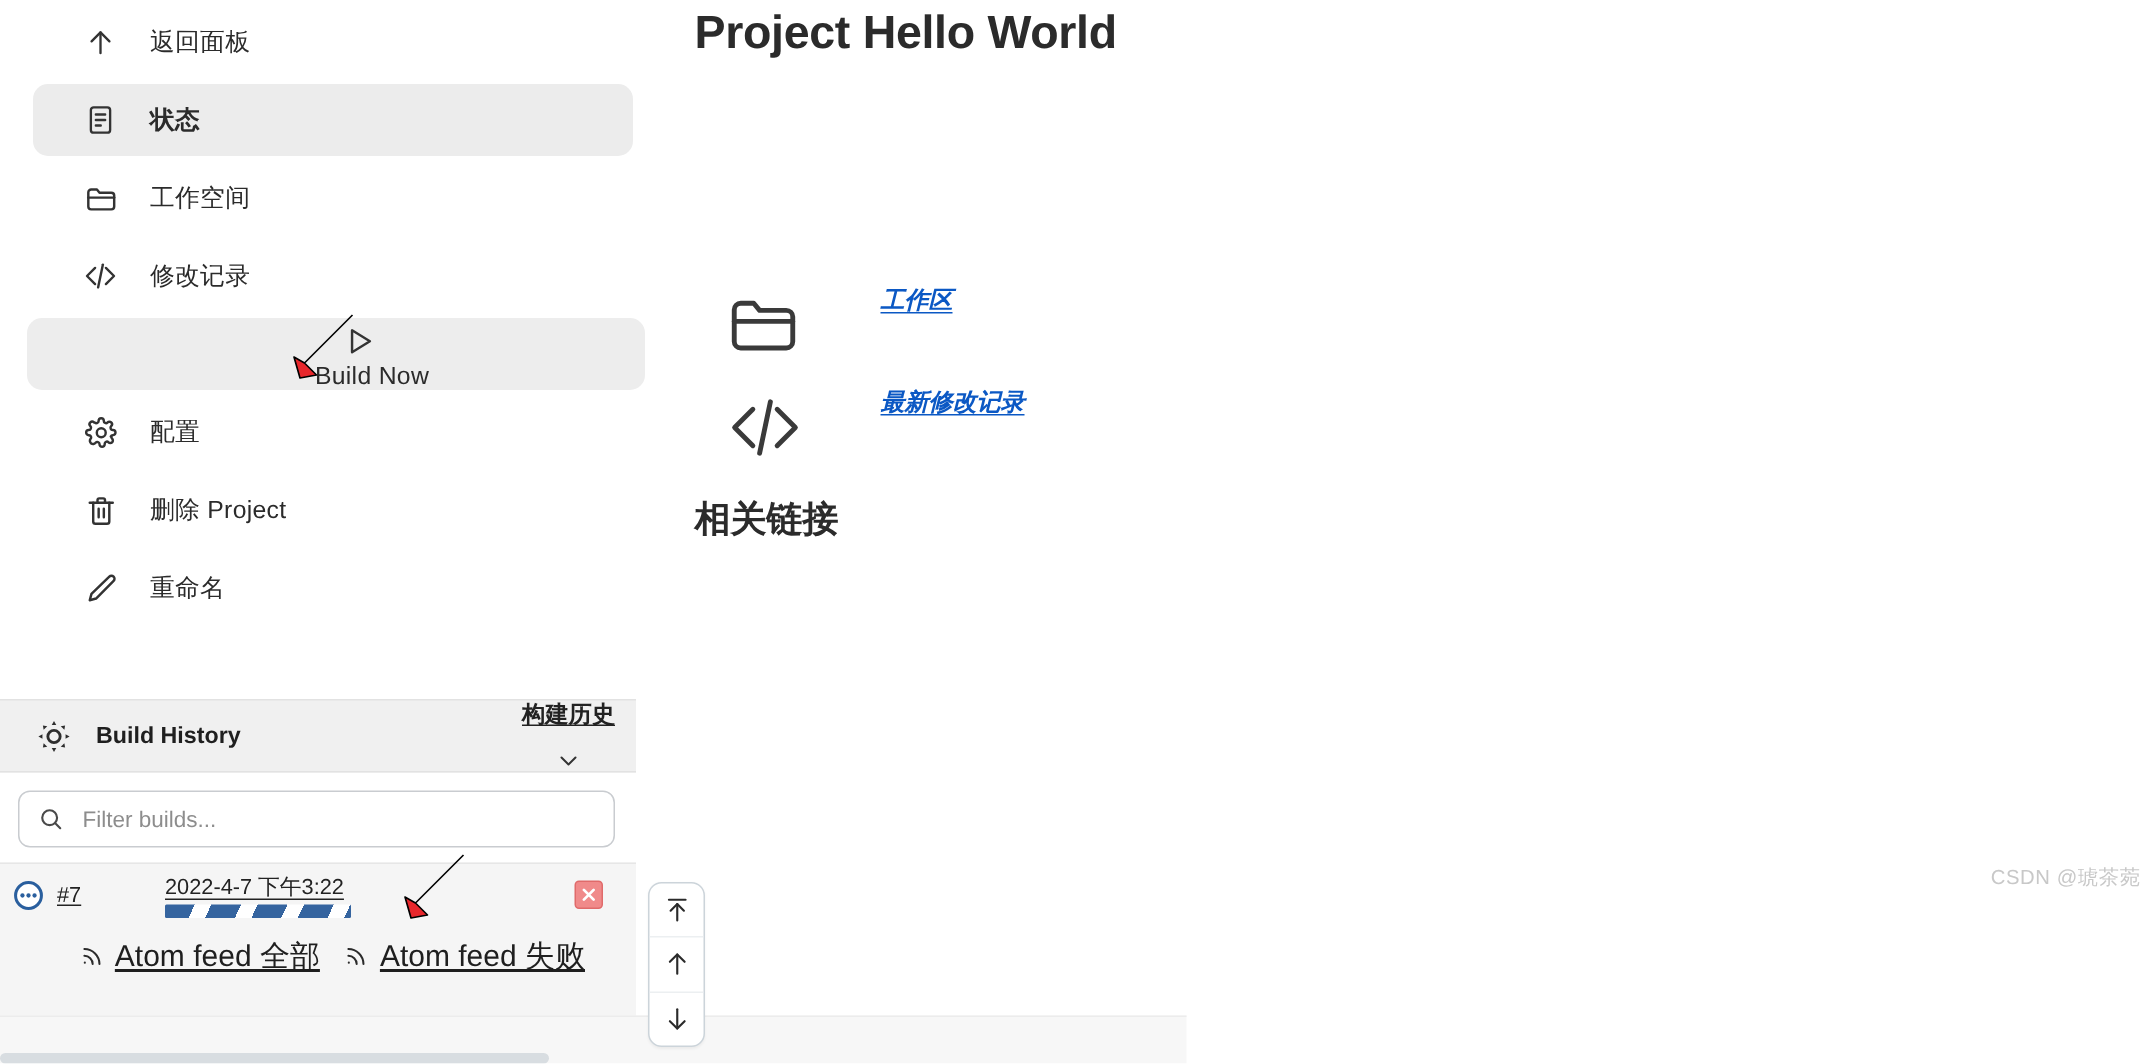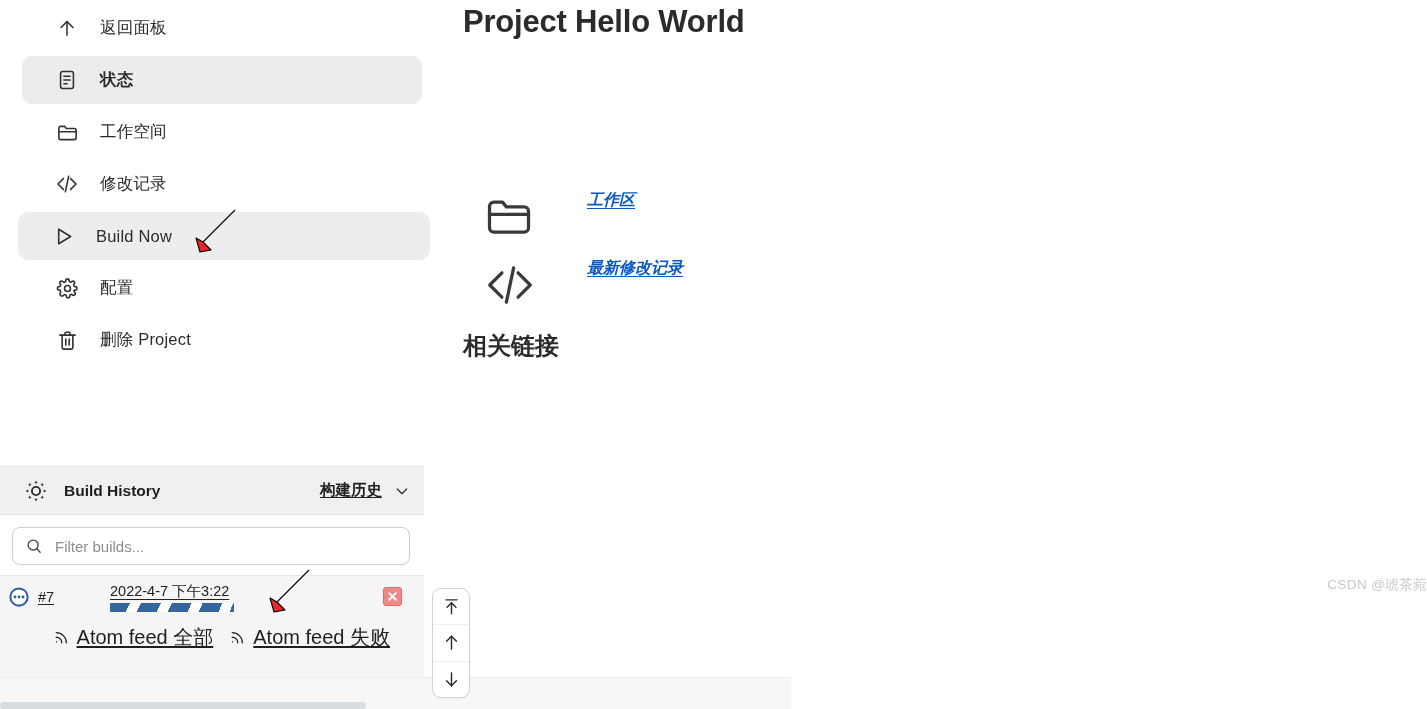--- a/index.html
+++ b/index.html
@@ -37,37 +37,37 @@
     font-size: 16.5px;
     letter-spacing: .2px;
     white-space: nowrap;
   }
   .task.active { background: #ececec; }
   .task.active .tlabel { font-weight: 700; }
   .task.hovered { background: #ededed; }
 
   
   .pill-narrow { width: 400px; margin-left: 22px; }
-  .pill-wide   { width: 412px; margin-left: 18px; }
+  .pill-wide   { width: 412px; margin-left: 18px; flex-direction: column; }
   .pill-plain  { width: 400px; margin-left: 22px; background: transparent; }
 
   
   #bh-panel { position: absolute; left: 0; top: 466px; width: 424px; }
   #bh-header {
     position: relative;
     height: 49px;
     background: #f0f0f0;
     border-top: 1px solid #e2e2e2;
     border-bottom: 1px solid #e2e2e2;
     display: flex; align-items: center;
     padding: 0 14px 0 22px;
   }
   #bh-header .bh-icon { width: 28px; height: 28px; flex:0 0 28px; display:flex; align-items:center; justify-content:center; }
   #bh-title { margin-left: 14px; font-size: 15.5px; font-weight: 700; color: #1f1f1f; }
-  #bh-right { margin-left: auto; display: flex; align-items: center; gap: 12px; }
+  #bh-right { margin-left: auto; display: flex; align-items: center; gap: 12px; flex-direction: column; }
   #bh-dropdown-label {
     font-size: 15.5px; font-weight: 700; color: #222;
     text-decoration: underline; text-underline-offset: 2px; cursor: pointer;
   }
   .chev { width: 16px; height: 16px; }
 
   #bh-searchwrap { padding: 12px 14px 10px 12px; background:#fff; }
   #bh-search {
     position: relative;
     height: 38px;
@@ -263,20 +263,28 @@
           <svg viewBox="0 0 24 24" width="23" height="23" fill="none" stroke="currentColor" stroke-width="1.7" stroke-linecap="round" stroke-linejoin="round">
               <path d="M4 6.4h16"></path>
               <path d="M9.4 6.4V4.6a1.2 1.2 0 0 1 1.2-1.2h2.8a1.2 1.2 0 0 1 1.2 1.2v1.8"></path>
               <path d="M6.4 6.4v13a1.6 1.6 0 0 0 1.6 1.6h8a1.6 1.6 0 0 0 1.6-1.6v-13"></path>
               <path d="M10.2 10.6v6M13.8 10.6v6"></path>
             </svg>
         </span>
         <span class="tlabel">删除 Project</span>
       </div>
 
+      <div class="task pill-plain">
+        <span class="ticon">
+          <svg viewBox="0 0 24 24" width="23" height="23" fill="none" stroke="currentColor" stroke-width="1.7" stroke-linecap="round" stroke-linejoin="round">
+              <path d="M17.6 3.6a2.1 2.1 0 0 1 3 3L8.4 18.8 4 20l1.2-4.4z"></path>
+            </svg>
+        </span>
+        <span class="tlabel">重命名</span>
+      </div>
     </div>
 
     <div id="bh-panel">
 
       <div id="bh-header">
         <span class="bh-icon">
           <svg viewBox="0 0 24 24" width="24" height="24" fill="none" stroke="#2e2e2e" stroke-width="1.9" stroke-linecap="round" stroke-linejoin="round">
             <circle cx="12" cy="12" r="4.1"></circle>
             <path d="M12 1.6 10.5 4.3h3z" fill="#2e2e2e" stroke="none"></path>
             <path d="M12 22.4 10.5 19.7h3z" fill="#2e2e2e" stroke="none"></path>

